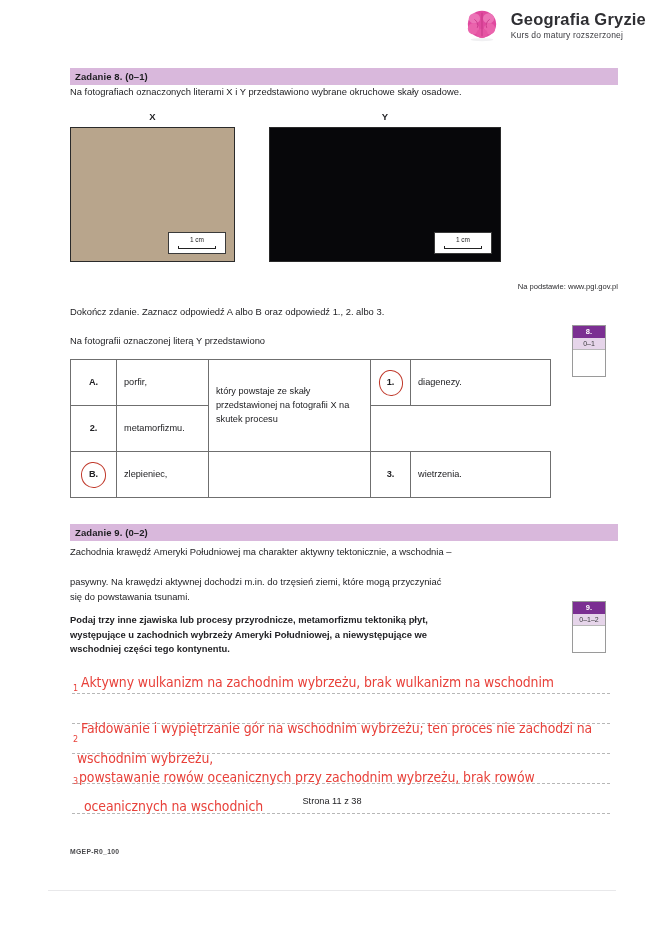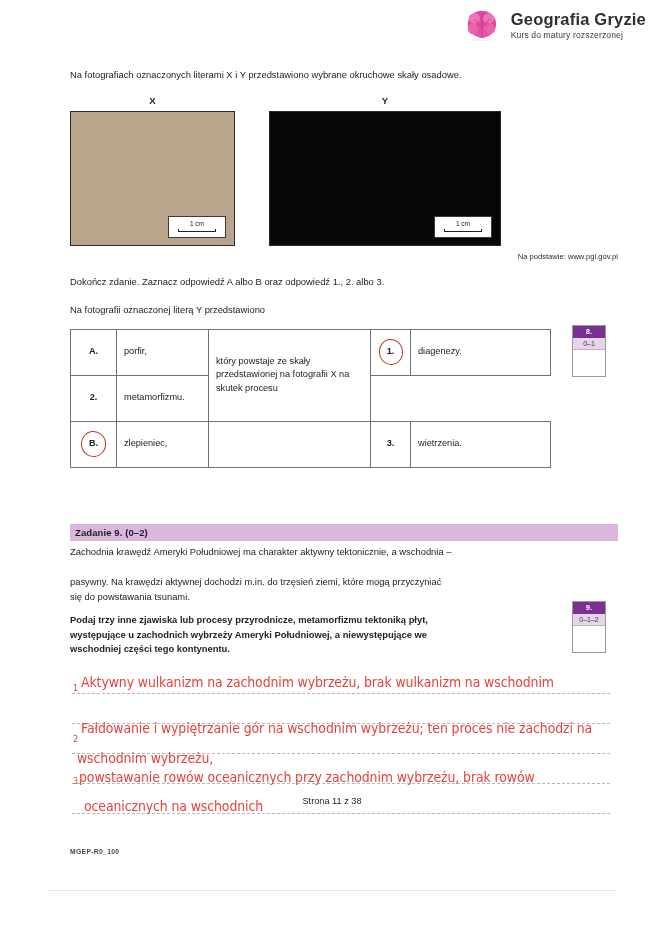--- a/index.html
+++ b/index.html
@@ -68,21 +68,21 @@
     align-items: center; justify-content: center;
   }
   .scalebar .txt { font-size: 6.5px; color: #1b1b1b; line-height: 1; }
   .scalebar .rule {
     width: 38px; height: 3px; margin-top: 2px;
     border-left: 1.5px solid #222; border-right: 1.5px solid #222;
     border-bottom: 1.5px solid #222;
   }
   .src {
     font-size: 7.6px; color: #2b2b2e;
-    text-align: right; margin-top: 6px;
+    text-align: right; margin-top: 20px;
   }
 
   
   .tex-x {
     position: absolute; inset: 0;
     background-color: #b8a58c;
     background-image:
       radial-gradient(ellipse 16px 12px at 14% 12%, #ded2bd 0%, #bdad93 72%, #8e8068 100%),
       radial-gradient(ellipse 20px 14px at 40% 9%, #d7c9b2 0%, #b5a78d 75%, #847962 100%),
       radial-gradient(ellipse 13px 10px at 64% 10%, #cdbda3 0%, #a89a80 78%, #7c7158 100%),
@@ -230,20 +230,21 @@
       <path d="M28 12 q-5 4 -3 9" stroke="#c93b8a" stroke-width="1" fill="none"></path>
       <ellipse cx="20" cy="33.5" rx="12" ry="1.6" fill="#f0f0f2"></ellipse>
     </svg>
     <div class="brand-text">
       <div class="brand-title">Geografia Gryzie</div>
       <div class="brand-sub">Kurs do matury rozszerzonej</div>
     </div>
   </div>
 
   <div class="sheet" style="top:68px;">
+    <div class="task-bar">Zadanie 8. (0–1)</div>
     <div class="para">Na fotografiach oznaczonych literami X i Y przedstawiono wybrane okruchowe skały osadowe.</div>
 
     <div class="figs">
       <div class="fig-col">
         <div class="fig-label">X</div>
         <div class="photo photo-x">
           <div class="tex-x"></div>
           <div class="scalebar">
             <div class="txt">1 cm</div>
             <div class="rule"></div>

